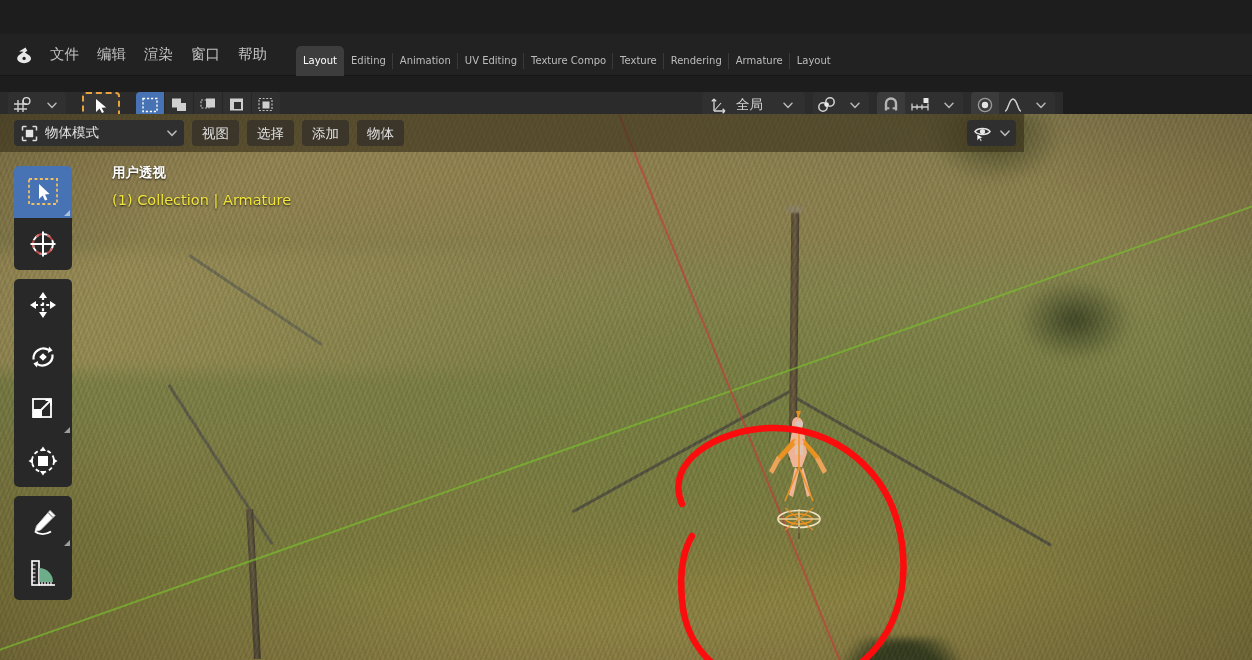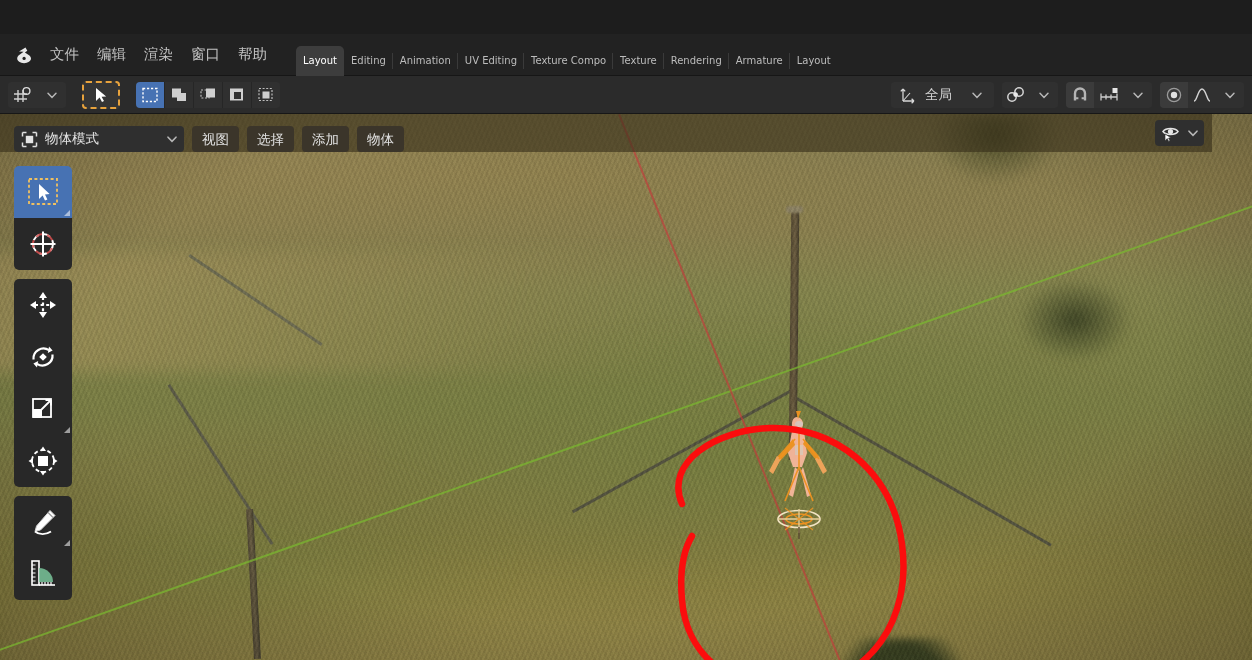--- a/index.html
+++ b/index.html
@@ -47,23 +47,23 @@
   .tab::after{
     content:""; position:absolute; right:0; top:7px; bottom:7px; width:1px;
     background:#3a3a3a;
   }
   .tab:last-child::after{ display:none; }
   .tab.active { background: #3d3d3d; color: #ffffff; }
   .tab.active::after{ display:none; }
 
   
   .toolsettings {
-    position: absolute; left: 0; top: 76px; width: 1252px; height: 38px;
+    position: absolute; left: 0; top: 92px; width: 1063px; height: 38px;
     background: #2b2b2b;
-    display: flex; align-items: center;
+    display: flex; align-items: flex-start;
     border-bottom: 1px solid #171717;
   }
   .ts-group {
     display: flex; align-items: center;
     background: #303030; border-radius: 4px;
     height: 26px; margin-left: 8px;
     overflow: hidden;
   }
   .ts-btn {
     display: flex; align-items: center; justify-content: center;
@@ -181,23 +181,23 @@
   }
   .axis-x {
     position: absolute; left: 0; top: 0; width: 1200px; height: 2px;
     background: #c33b3b; opacity: .65;
     transform-origin: left top;
     transform: translate(620px, 0px) rotate(68deg);
   }
 
   
   .vp-header {
-    position: absolute; left: 0; top: 0; width: 1212px; height: 38px;
+    position: absolute; left: 0; top: 0; width: 1024px; height: 38px;
     background: rgba(55,47,26,.62);
-    display: flex; align-items: flex-end;
+    display: flex; align-items: center;
   }
   .mode-dd {
     display: flex; align-items: center; gap: 7px;
     background: #2f2f2f; border-radius: 4px;
     height: 26px; margin-left: 14px; padding: 0 6px 0 7px;
     min-width: 170px;
   }
   .mode-dd .lbl { font-size: 13.5px; color: #e2e2e2; flex: 1; white-space: nowrap; }
   .vp-menu {
     font-size: 13.5px; color: #e0e0e0;
@@ -500,20 +500,24 @@
           <path d="M3 7.5C6 3.5 15 3.5 18 7.5 15 11.5 6 11.5 3 7.5z" fill="none" stroke="#e4e4e4" stroke-width="1.5"></path>
           <circle cx="10.5" cy="7.5" r="2.6" fill="#e4e4e4"></circle>
           <path d="M5 10 5 17 7.2 14.6 8.6 17.4 10 16.7 8.6 14.1 11.2 13.8z" fill="#ffffff" stroke="#2f2f2f" stroke-width=".7"></path>
         </svg>
         <svg class="chev" viewBox="0 0 12 12">
           <path d="M2 4.2 6 8.4l4-4.2" stroke="#cfcfcf" stroke-width="1.6" fill="none" stroke-linecap="round"></path>
         </svg>
       </div>
     </div>
 
+    <div class="vp-info">
+      <div class="l1">用户透视</div>
+      <div class="l2">(1) Collection | Armature</div>
+    </div>
 
     <div class="toolcol">
 
       <div class="tgroup">
         <div class="tool active">
           <svg width="34" height="30" viewBox="0 0 34 30">
             <rect x="3" y="2" width="28" height="25" fill="none" stroke="#f0c060" stroke-width="1.8" stroke-dasharray="3 2.4"></rect>
             <path d="M13 7 13 22 16.6 18.4 19 23.6 21.4 22.4 19 17.4 23.6 17z" fill="#ffffff"></path>
           </svg>
           <span class="corner"></span>

